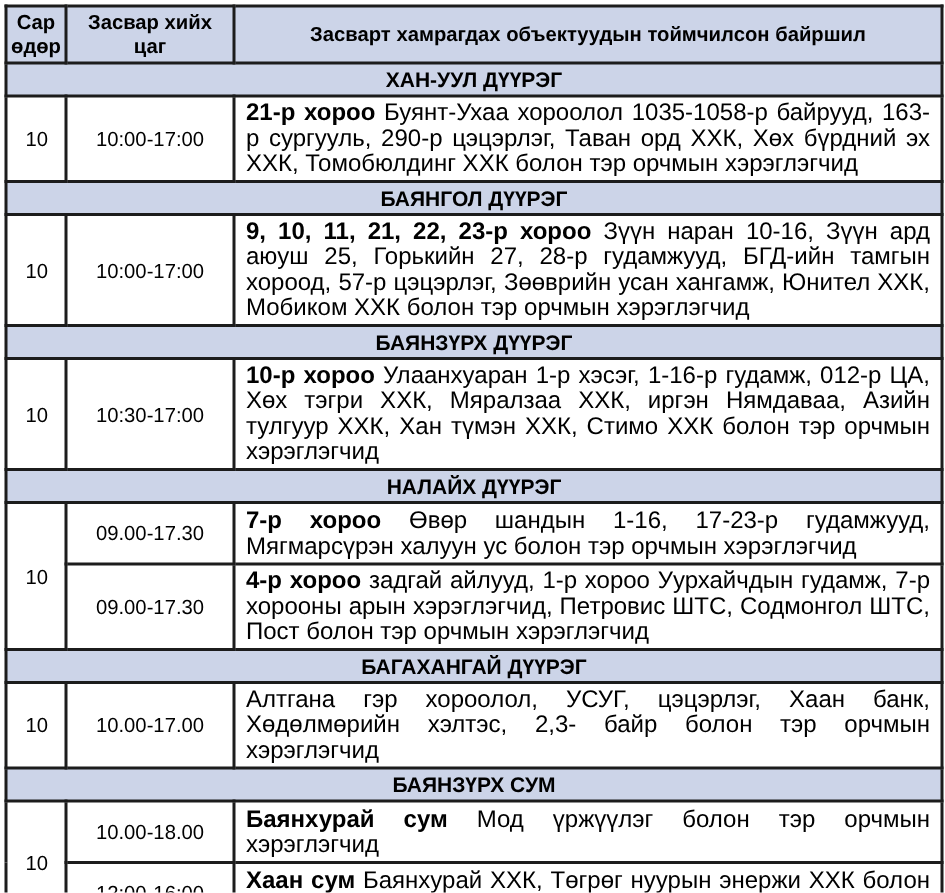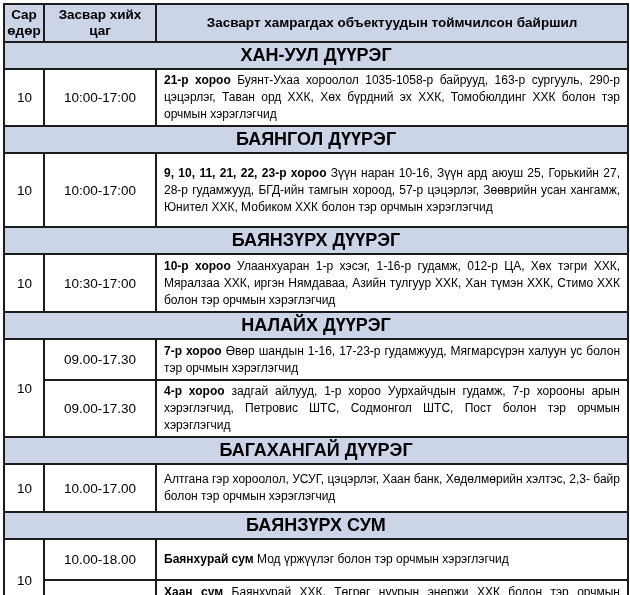--- a/index.html
+++ b/index.html
@@ -3,23 +3,23 @@
 <meta charset="utf-8">
 <style>
   html,body{margin:0;padding:0;background:#ffffff;}
   body{width:630px;height:595px;font-family:"Liberation Sans","DejaVu Sans",sans-serif;color:#000;}
   table{border-collapse:collapse;table-layout:fixed;width:624px;margin:3px;}
   col.c-day{width:40px;}
   col.c-time{width:112px;}
   col.c-loc{width:472px;}
   th,td{border:2px solid #1c1c1c;vertical-align:middle;box-sizing:border-box;}
   thead th{background:#ccd4e8;font-size:13.5px;font-weight:bold;text-align:center;line-height:1.2;padding:2px;height:33px;}
-  tr.band td{background:#ccd4e8;font-size:18px;font-weight:bold;text-align:center;padding:2px;height:22px;}
+  tr.band td{background:#ccd4e8;font-size:14px;font-weight:bold;text-align:center;padding:2px;height:22px;}
   td.day,td.time{text-align:center;font-size:13.5px;padding:12px;}
-  td.loc{font-size:12px;line-height:17px;text-align:justify;padding:2px 7px;}
+  td.loc{font-size:16px;line-height:17px;text-align:justify;padding:2px 7px;}
   td.loc b{font-weight:bold;}
   tr.r3{height:54px;} tr.r4{height:74px;} tr.r3b{height:58px;}
   tr.r2{height:36px;} tr.r3c{height:56px;} tr.r2b{height:48px;}
   tr.r1{height:40px;} tr.r2c{height:33px;}
 </style>
 </head>
 <body>
 
 <table>
   <colgroup>

